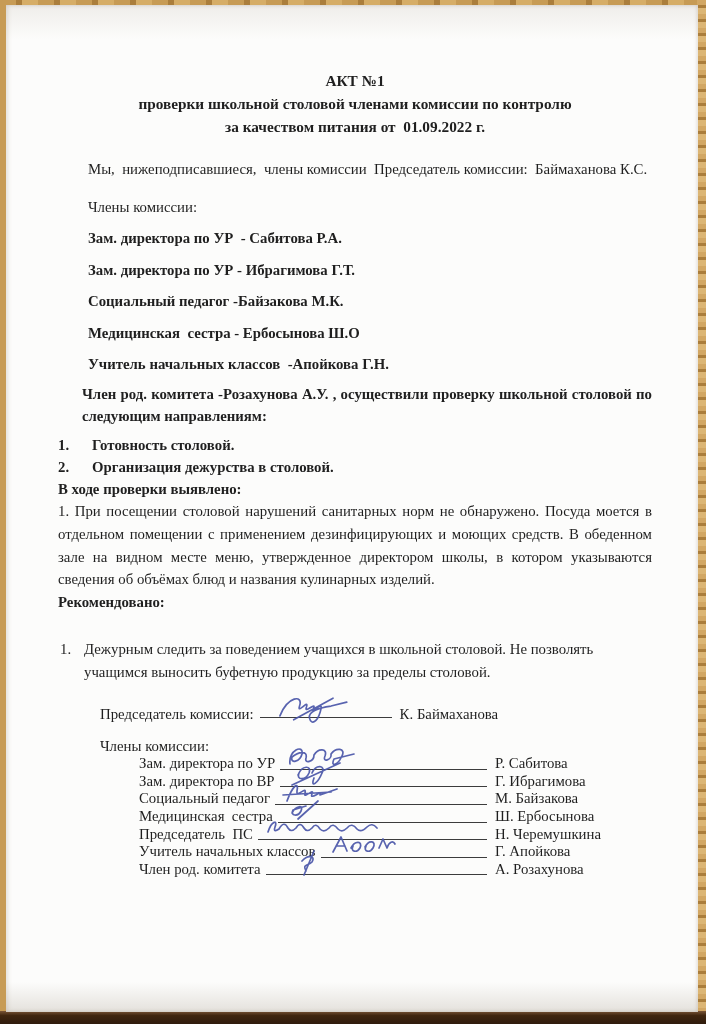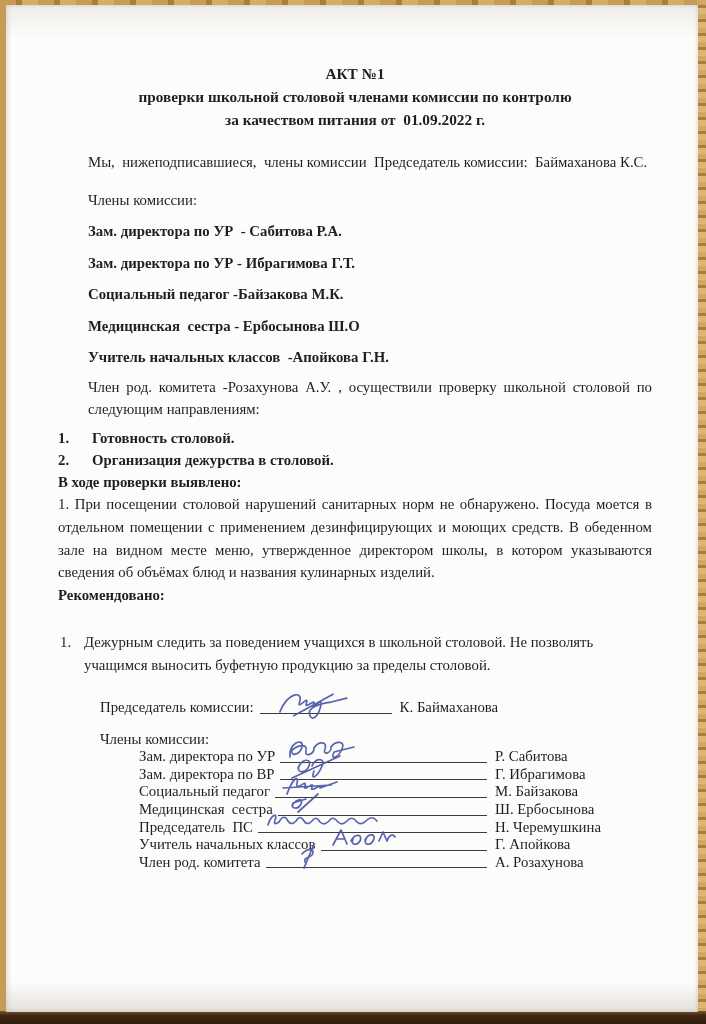--- a/index.html
+++ b/index.html
@@ -12,42 +12,42 @@
   .edge-left{position:absolute;top:0;left:0;width:7px;height:338px;
     background:linear-gradient(180deg,var(--edge-tan,#c79b55) 0 55%,rgba(199,155,85,0) 100%);}
   .edge-right{position:absolute;top:0;right:0;width:9px;height:100%;
     background:repeating-linear-gradient(180deg,#d2a764 0 5px,var(--edge-tan-dark,#ab7e3c) 5px 8px,#dcb675 8px 14px);}
   .edge-bottom{position:absolute;bottom:0;left:0;width:100%;height:13px;
     background:linear-gradient(180deg,#7a5537 0,#40260f 35%,var(--edge-bottom,#2f1b0d) 100%);}
   
   .paper{position:absolute;left:6px;top:5px;right:8px;bottom:12px;
     background:linear-gradient(180deg,#efedea 0,var(--paper,#fcfcfb) 34px,var(--paper,#fcfcfb) calc(100% - 30px),#e4e1dc 100%);
     box-shadow:inset 2px 0 4px rgba(120,100,70,.18), inset -2px 0 3px rgba(120,100,70,.12);}
-  .content{position:absolute;left:52px;top:57px;width:594px;font-size:14.8px;line-height:22.5px;}
+  .content{position:absolute;left:52px;top:64px;width:594px;font-size:14.8px;line-height:22.5px;}
   .pre{white-space:pre-wrap;}
   
   .title-block{text-align:center;font-weight:bold;font-size:15.3px;line-height:23px;margin-bottom:16px;}
   .title-block p{margin:0;}
   .intro{margin:0 0 8px 30px;line-height:30px;}
   .members-heading{margin:0 0 0 30px;line-height:30px;}
   .member-line{margin:2px 0 0 30px;line-height:29.5px;font-weight:bold;}
-  .member-final{margin:3px 0 6px 30px;line-height:22.5px;text-align:justify;}
+  .member-final{margin:3px 0 6px 24px;line-height:22.5px;text-align:justify;font-weight:bold;}
   
   .dir-row{display:flex;font-weight:bold;line-height:22.3px;}
   .dir-num{width:34px;flex:none;}
   .dir-text{flex:1;}
   .section-heading{margin:0;line-height:22.3px;font-weight:bold;}
   .body-par{margin:0;line-height:22.6px;text-align:justify;}
   .recommended-heading{margin:0 0 25px 0;line-height:22.3px;font-weight:bold;}
   .rec-row{display:flex;line-height:22.6px;}
   .rec-num{width:24px;flex:none;padding-left:2px;}
   .rec-text{flex:1;}
   
   .sig-block{margin:21px 0 0 42px;}
-  .sig-chair{display:flex;align-items:flex-end;width:402px;line-height:20px;margin-bottom:13px;}
+  .sig-chair{display:flex;align-items:flex-start;width:402px;line-height:20px;margin-bottom:13px;}
   .sig-heading{margin:0;line-height:18px;}
   .sig-row{display:flex;align-items:flex-end;width:488px;line-height:17.6px;margin-left:39px;}
   .sig-label{white-space:pre;flex:none;}
   .sig-name{white-space:pre;flex:none;width:132px;padding-left:6px;}
   .sig-line{flex:1;position:relative;border-bottom:1px solid #3c3c3c;height:13px;margin:0 2px 3px 5px;}
   .sig-line.chair{flex:none;width:132px;margin-left:6px;}
   svg.ink{position:absolute;left:4px;bottom:-7px;width:120px;height:34px;overflow:visible;}
   svg.ink path{fill:none;stroke:var(--ink,#4a56a8);stroke-width:1.7;stroke-linecap:round;stroke-linejoin:round;opacity:.92;}
   svg.ink.big{width:118px;bottom:-9px;left:14px;}
 </style>

